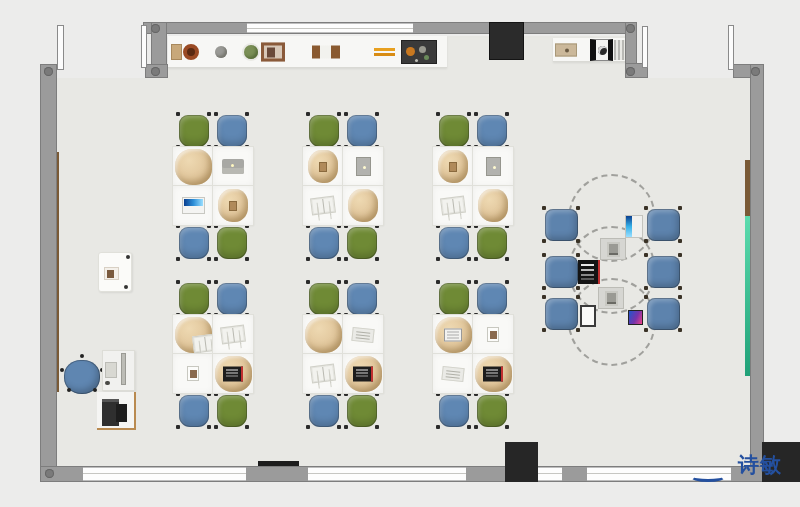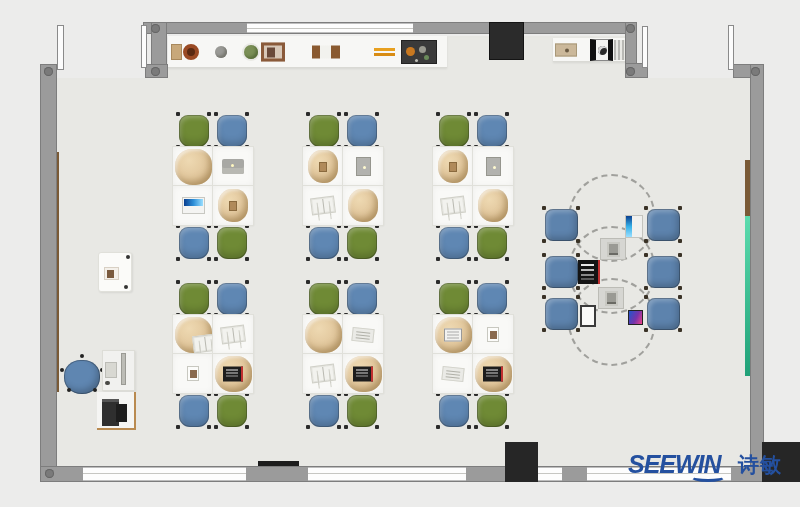--- a/index.html
+++ b/index.html
@@ -452,17 +452,16 @@
         </span>
       </div>
       <div style="left: 628px; top: 310px;">
         <span class="dev-phone">
           <i></i>
         </span>
       </div>
     </div>
 
   <div class="logo">
-    <span class="en">SEEWIN</span>
     <span class="swoosh"></span>
     <span class="cjk">诗敏</span>
   </div>
 </div>
 
 </body></html>

